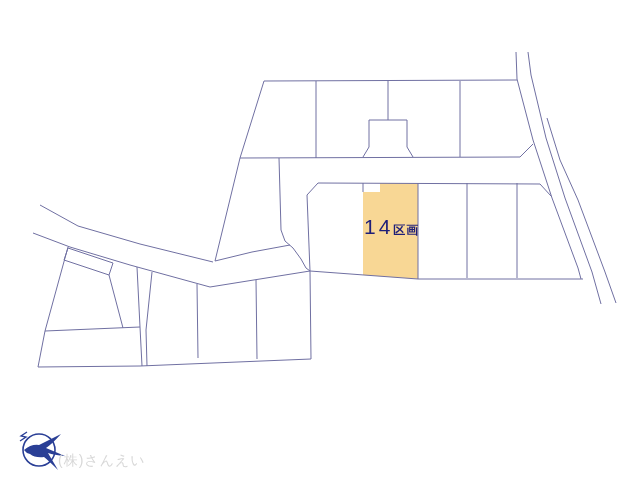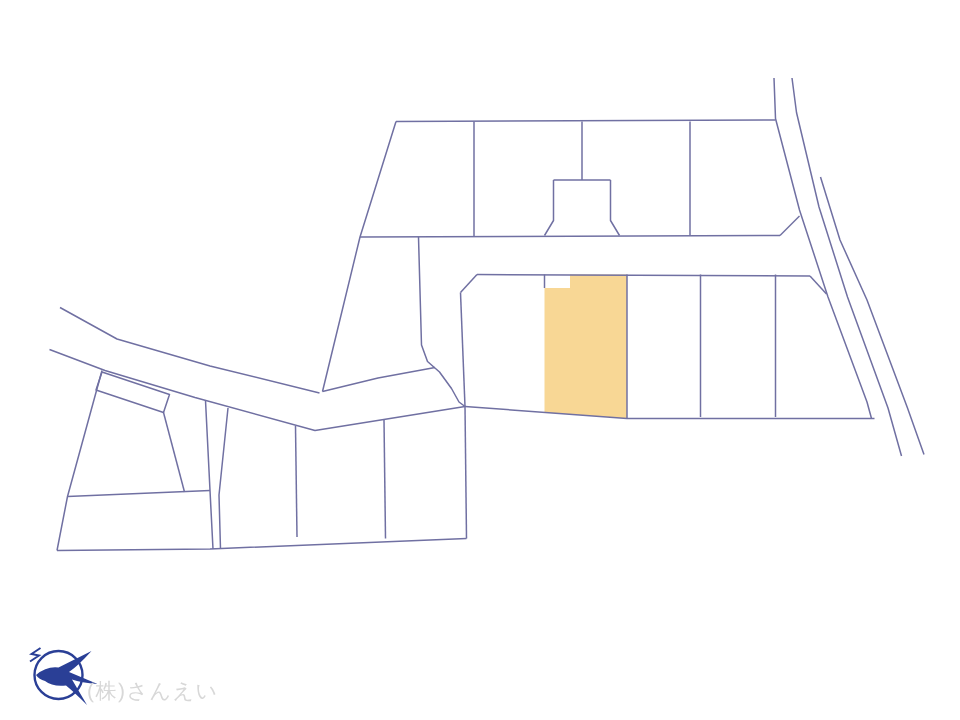--- a/index.html
+++ b/index.html
@@ -85,20 +85,24 @@
       <polyline points="311,359 310,271" fill="none" stroke="#7070a2" stroke-width="1" stroke-linejoin="round"></polyline>
       <polyline points="68,248 113,263 109,275 64,260 68,248" fill="none" stroke="#7070a2" stroke-width="1" stroke-linejoin="round"></polyline>
       <polyline points="109,275 123,328" fill="none" stroke="#7070a2" stroke-width="1" stroke-linejoin="round"></polyline>
       <polyline points="45,331 140,327" fill="none" stroke="#7070a2" stroke-width="1" stroke-linejoin="round"></polyline>
       <polyline points="137,267 140,327 142,366" fill="none" stroke="#7070a2" stroke-width="1" stroke-linejoin="round"></polyline>
       <polyline points="152,272 146,330 147,366" fill="none" stroke="#7070a2" stroke-width="1" stroke-linejoin="round"></polyline>
       <polyline points="197,284 198,358" fill="none" stroke="#7070a2" stroke-width="1" stroke-linejoin="round"></polyline>
       <polyline points="256,280 257,359" fill="none" stroke="#7070a2" stroke-width="1" stroke-linejoin="round"></polyline>
     </svg>
 
+  <div class="parcel-label">
+    <span class="num">14</span>
+      <span class="suffix">区画</span>
+  </div>
 
   <div class="brand">
     <svg class="logo" viewBox="0 0 48 44" xmlns="http://www.w3.org/2000/svg">
       <g stroke="var(--logo-color,#2a3f96)" fill="none" stroke-width="1.6">
         <circle cx="21" cy="22" r="16"></circle>
         <polyline points="2,13 8,9 3,8 9,4" stroke-width="1.3"></polyline>
       </g>
       <path fill="var(--logo-color,#2a3f96)" d="M 6 22
                Q 13 16 21 17
                L 43 6

